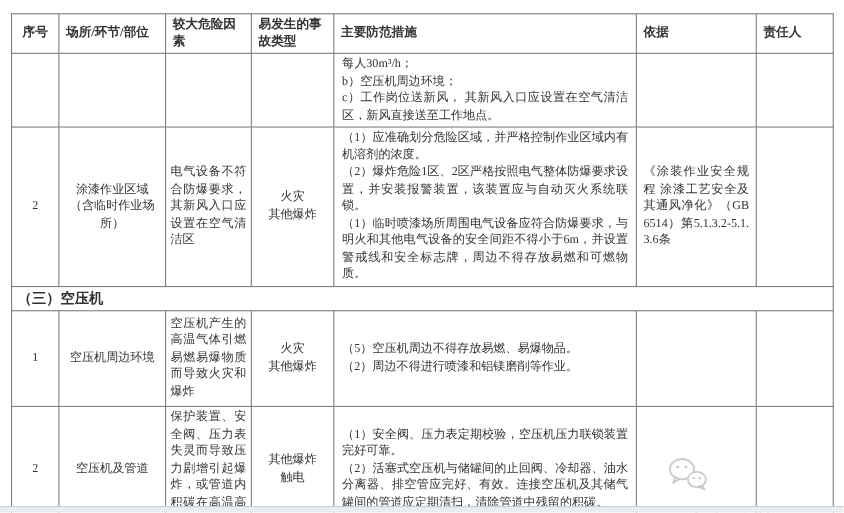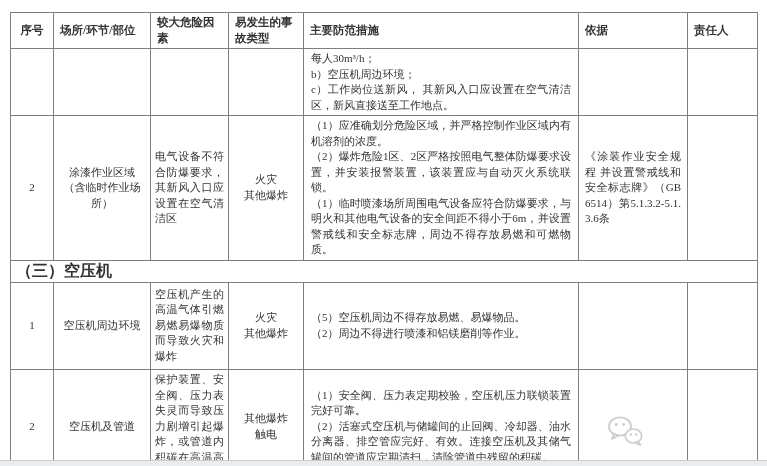--- a/index.html
+++ b/index.html
@@ -57,21 +57,21 @@
   }
   .risk-table th.hc { text-align: center; }
   .risk-table td.center { text-align: center; }
   .risk-table td.hazard { text-align: justify; padding: 2px 4px; }
   .risk-table td.measures { text-align: justify; padding: 2px 7px; }
   .risk-table td.measures div { margin: 0; text-align: justify; }
   .risk-table td.basis { text-align: justify; padding: 3px 6px; }
   .risk-table td.place { text-align: center; padding: 2px 7px; }
   .risk-table td.section-cell {
     font-weight: bold;
-    font-size: 16px;
+    font-size: 13px;
     padding: 1px 5px;
     text-align: left;
   }
   .bottom-strip {
     position: absolute;
     left: 0; right: 0;
     top: 460px;
     height: 6px;
     background: #eaedf0;
     border-top: 1px solid #c9ced2;
@@ -145,21 +145,21 @@
       <td class="hazard">电气设备不符合防爆要求，其新风入口应设置在空气清洁区</td>
       <td class="center">
         <div>火灾</div>
         <div>其他爆炸</div>
       </td>
       <td class="measures">
         <div>（1）应准确划分危险区域，并严格控制作业区域内有机溶剂的浓度。</div>
         <div>（2）爆炸危险1区、2区严格按照电气整体防爆要求设置，并安装报警装置，该装置应与自动灭火系统联锁。</div>
         <div>（1）临时喷漆场所周围电气设备应符合防爆要求，与明火和其他电气设备的安全间距不得小于6m，并设置警戒线和安全标志牌，周边不得存放易燃和可燃物质。</div>
       </td>
-      <td class="basis">《涂装作业安全规程 并设置警戒线和安全标志牌》（GB6514）第5.1.3.2-5.1.3.6条</td>
+      <td class="basis">《涂装作业安全规程 涂漆工艺安全及其通风净化》（GB6514）第5.1.3.2-5.1.3.6条</td>
       <td></td>
     </tr>
 
     <tr style="height:22px">
       <td class="section-cell" colspan="7">（三）空压机</td>
     </tr>
 
     <tr style="height:87px">
       <td class="center">1</td>
       <td class="place">空压机周边环境</td>

